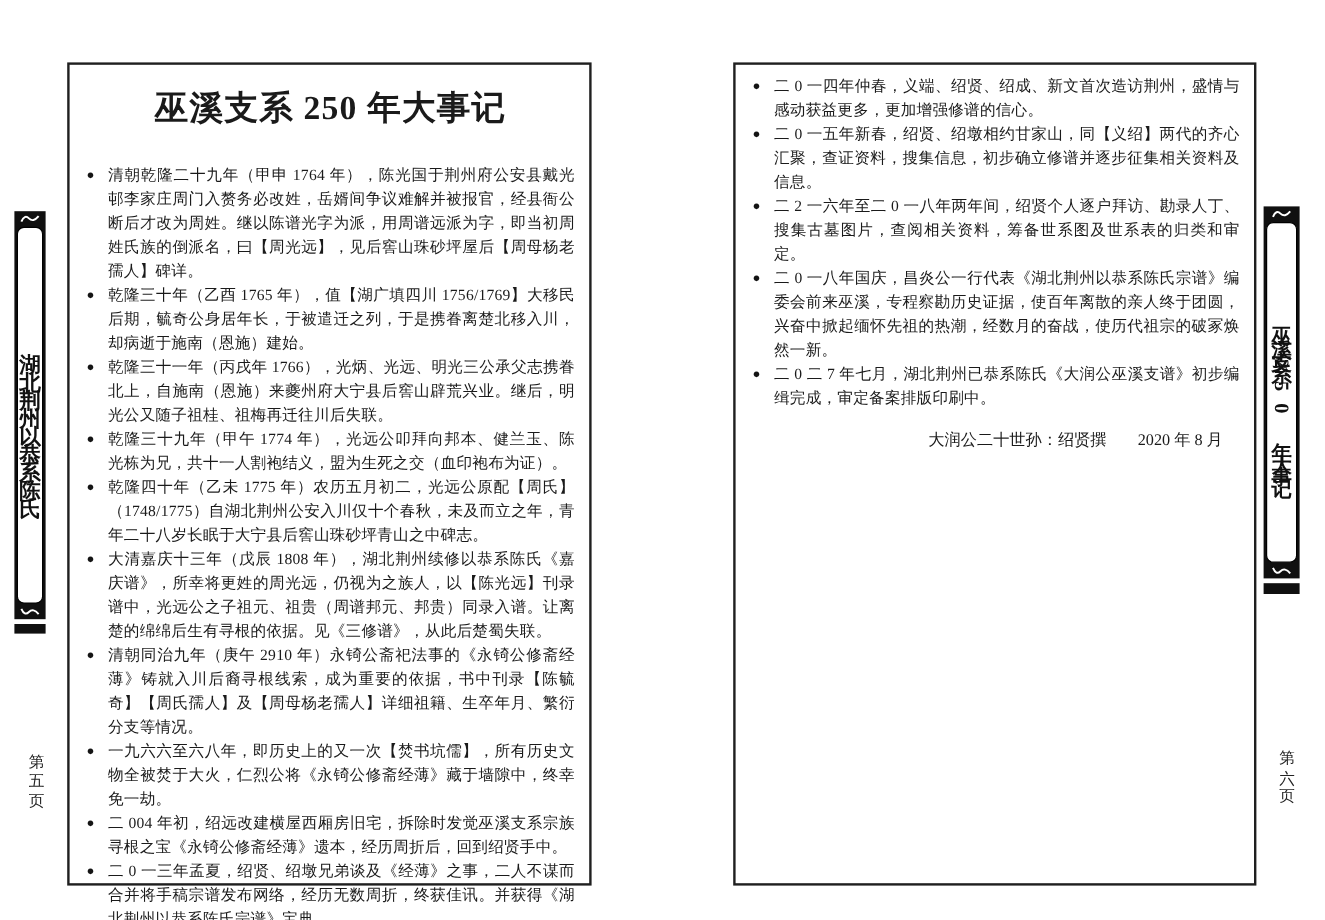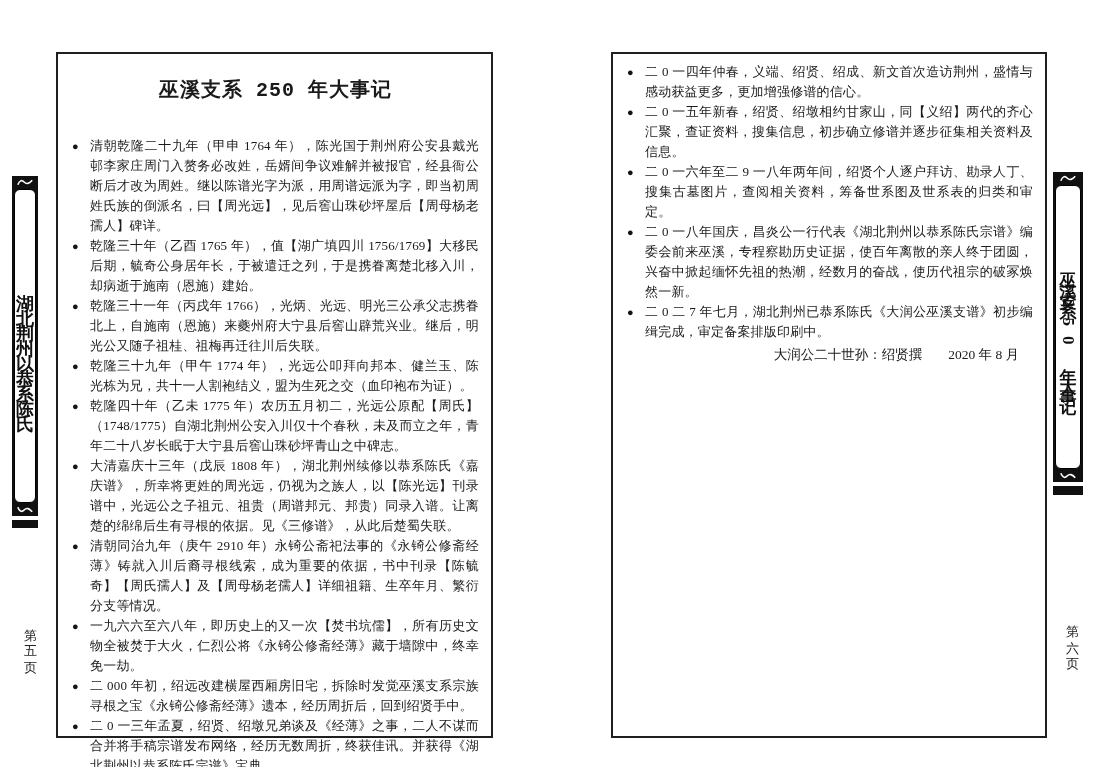--- a/index.html
+++ b/index.html
@@ -10,34 +10,34 @@
   }
   
   .page{
     position:absolute;top:52px;height:686px;box-sizing:border-box;
     border:2px solid #1f1f1f;background:#fff;
   }
   .page-left{left:56px;width:437px;padding:14px 12px 0 14px;}
   .page-right{left:611px;width:436px;padding:8px 12px 0 14px;}
   .doc-title{
     margin:4px 0 26px 0;text-align:center;
-    font-size:20px;font-weight:bold;letter-spacing:1px;line-height:38px;font-family:Liberation Mono, monospace;
+    font-size:28px;font-weight:bold;letter-spacing:1px;line-height:38px;
   }
   .item{display:flex;align-items:flex-start;}
   .dot{
     flex:0 0 18px;width:18px;font-size:11px;line-height:20px;
     color:#141414;text-align:left;
   }
   .txt{
     flex:1;font-size:13px;line-height:20px;text-align:justify;
     letter-spacing:0.2px;
   }
   .signature-row{
     text-align:right;padding-right:14px;font-size:13.5px;line-height:22px;
-    margin-top:2px;
+    margin-top:14px;
   }
   .signature-date{margin-left:26px;}
   
   .banner{position:absolute;background:#101010;}
   .banner-left{left:12px;top:176px;width:26px;height:340px;}
   .banner-right{left:1053px;top:172px;width:30px;height:310px;}
   .banner-inner{
     position:absolute;left:2px;right:2px;top:13px;bottom:13px;
     background:#fff;border:1px solid #000;border-radius:6px;
     display:flex;align-items:center;justify-content:center;overflow:hidden;
@@ -108,40 +108,40 @@
   <div class="item">
     <span class="dot">●</span>
     <div class="txt">清朝同治九年（庚午 2910 年）永锜公斋祀法事的《永锜公修斋经薄》铸就入川后裔寻根线索，成为重要的依据，书中刊录【陈毓奇】【周氏孺人】及【周母杨老孺人】详细祖籍、生卒年月、繁衍分支等情况。</div>
   </div>
   <div class="item">
     <span class="dot">●</span>
     <div class="txt">一九六六至六八年，即历史上的又一次【焚书坑儒】，所有历史文物全被焚于大火，仁烈公将《永锜公修斋经薄》藏于墙隙中，终幸免一劫。</div>
   </div>
   <div class="item">
     <span class="dot">●</span>
-    <div class="txt">二 000 年初，绍远改建横屋西厢房旧宅，拆除时发觉巫溪支系宗族寻根之宝《永锜公修斋经薄》遗本，经历周折后，回到绍贤手中。</div>
+    <div class="txt">二 004 年初，绍远改建横屋西厢房旧宅，拆除时发觉巫溪支系宗族寻根之宝《永锜公修斋经薄》遗本，经历周折后，回到绍贤手中。</div>
   </div>
   <div class="item">
     <span class="dot">●</span>
     <div class="txt">二 0 一三年孟夏，绍贤、绍墩兄弟谈及《经薄》之事，二人不谋而合并将手稿宗谱发布网络，经历无数周折，终获佳讯。并获得《湖北荆州以恭系陈氏宗谱》宝典。</div>
   </div>
 </div>
 
 <div class="page page-right">
   <div class="item">
     <span class="dot">●</span>
     <div class="txt">二 0 一四年仲春，义端、绍贤、绍成、新文首次造访荆州，盛情与感动获益更多，更加增强修谱的信心。</div>
   </div>
   <div class="item">
     <span class="dot">●</span>
     <div class="txt">二 0 一五年新春，绍贤、绍墩相约甘家山，同【义绍】两代的齐心汇聚，查证资料，搜集信息，初步确立修谱并逐步征集相关资料及信息。</div>
   </div>
   <div class="item">
     <span class="dot">●</span>
-    <div class="txt">二 0 一六年至二 9 一八年两年间，绍贤个人逐户拜访、勘录人丁、搜集古墓图片，查阅相关资料，筹备世系图及世系表的归类和审定。</div>
+    <div class="txt">二 2 一六年至二 0 一八年两年间，绍贤个人逐户拜访、勘录人丁、搜集古墓图片，查阅相关资料，筹备世系图及世系表的归类和审定。</div>
   </div>
   <div class="item">
     <span class="dot">●</span>
     <div class="txt">二 0 一八年国庆，昌炎公一行代表《湖北荆州以恭系陈氏宗谱》编委会前来巫溪，专程察勘历史证据，使百年离散的亲人终于团圆，兴奋中掀起缅怀先祖的热潮，经数月的奋战，使历代祖宗的破冢焕然一新。</div>
   </div>
   <div class="item">
     <span class="dot">●</span>
     <div class="txt">二 0 二 7 年七月，湖北荆州已恭系陈氏《大润公巫溪支谱》初步编缉完成，审定备案排版印刷中。</div>
   </div>
   <div class="signature-row">

